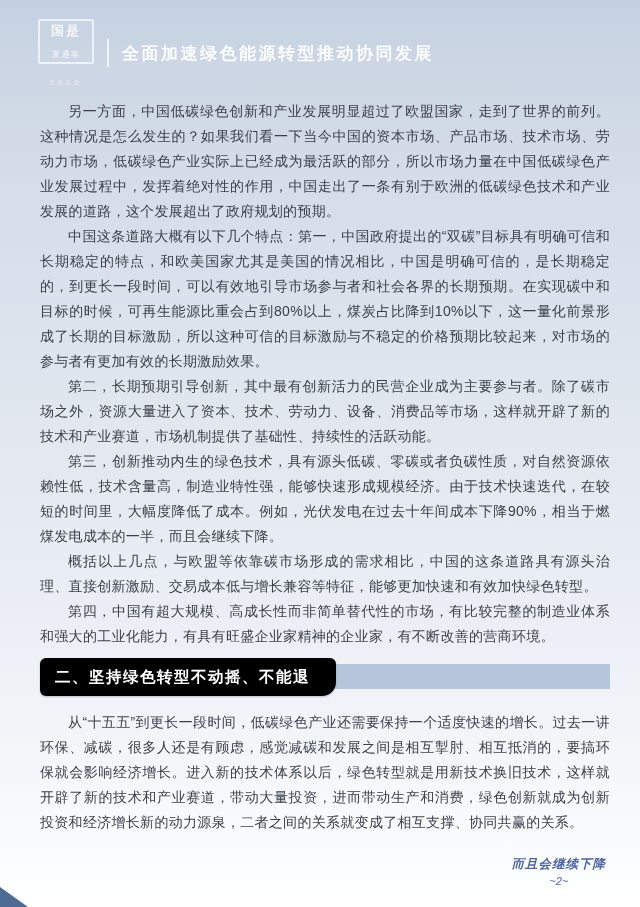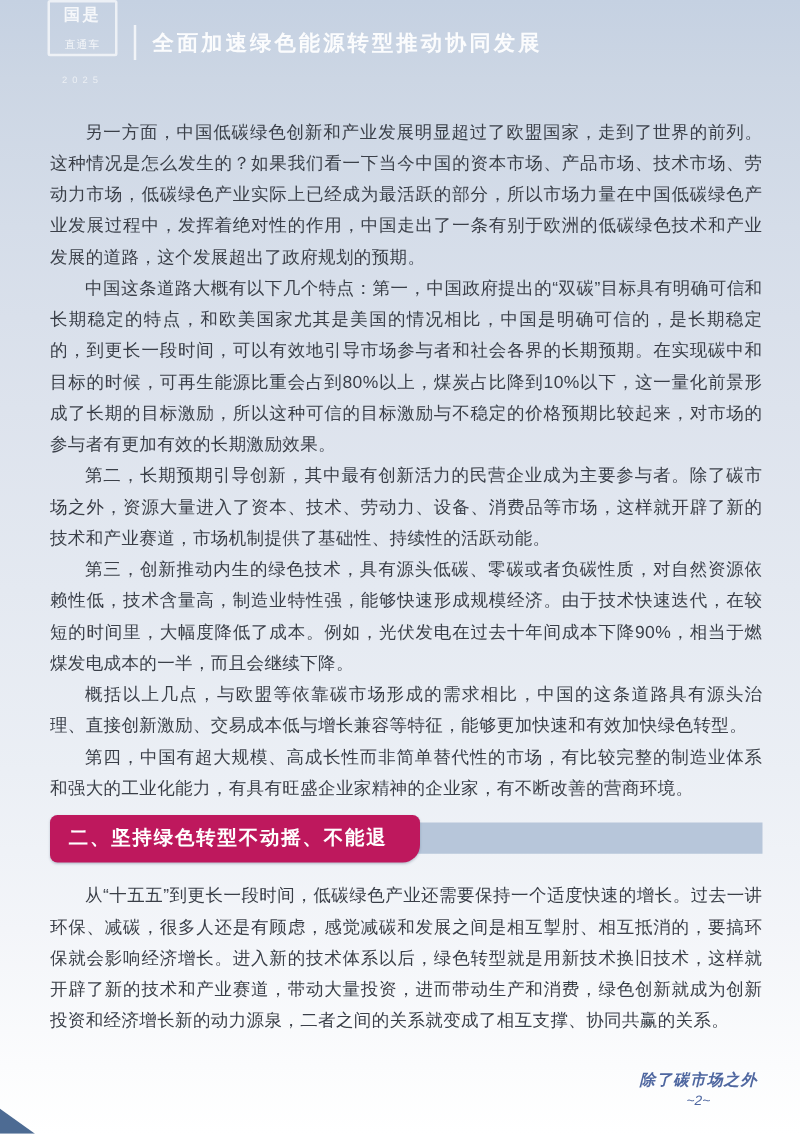--- a/index.html
+++ b/index.html
@@ -1,33 +1,33 @@
 <!DOCTYPE html>
 <html><head>
 <meta charset="utf-8">
 <style>
   html,body{margin:0;padding:0;}
   body{
     width:640px;height:907px;overflow:hidden;position:relative;
     font-family:"Liberation Sans","DejaVu Sans",sans-serif;
     background:linear-gradient(180deg,#c5d1e2 0%,#ccd6e4 7%,#d5dde9 20%,#dde3ed 36%,#e4e9f1 52%,#ebeff5 68%,#f3f5f9 82%,#fbfcfd 94%,#ffffff 100%);
   }
-  .header{display:flex;align-items:center;gap:13px;padding:4px 0 0 38px;height:60px;}
+  .header{display:flex;align-items:center;gap:13px;padding:23px 0 0 38px;height:60px;}
   .logo{text-align:center;color:rgba(255,255,255,.82);}
   .logo-box{width:52px;border:2px solid rgba(255,255,255,.68);border-radius:2px;padding:3px 0 3px;margin:0 auto;}
   .logo-line1{font-size:13px;font-weight:bold;letter-spacing:2px;line-height:14px;}
   .logo-line2{font-size:8.5px;letter-spacing:1px;line-height:10px;margin-top:11px;text-align:center;}
   .logo-year{font-size:7.5px;letter-spacing:4px;margin-top:14px;color:rgba(255,255,255,.62);}
   .hdr-divider{width:2px;height:28px;background:rgba(255,255,255,.75);}
   .hdr-title{font-size:17px;font-weight:bold;letter-spacing:2.5px;color:rgba(255,255,255,.93);}
-  .main{margin:29px 30px 0 40px;}
+  .main{margin:16px 30px 0 40px;}
   .par{font-size:14px;line-height:25px;color:#3a3f48;text-align:justify;text-indent:2em;margin:0;letter-spacing:.3px;}
   .section-heading-wrap{position:relative;height:38px;margin:9px 0 14px;}
   .section-bar{position:absolute;left:5px;right:0;top:6px;height:25px;background:#b7c6da;}
-  .section-box{position:absolute;left:0;top:0;height:38px;line-height:38px;background:#be185d;color:#ffffff;
+  .section-box{position:absolute;left:0;top:0;height:38px;line-height:38px;background:#000000;color:#ffffff;
     font-size:15.5px;font-weight:bold;letter-spacing:1.5px;padding:0 26px 0 15px;
     border-radius:6px 6px 14px 6px;box-shadow:0 1px 2px rgba(20,45,80,.25);}
   .footer{position:absolute;right:34px;bottom:20px;text-align:center;font-style:italic;color:#4f67a0;}
   .footer-pub{font-size:12.5px;font-weight:bold;letter-spacing:1px;}
   .footer-page{font-size:11px;margin-top:2px;}
   .corner-triangle{position:absolute;left:0;bottom:0;width:0;height:0;
     border-bottom:20px solid #2e5180;border-right:28px solid transparent;opacity:.85;}
 </style>
 </head>
 <body>
@@ -54,17 +54,17 @@
 
   <div class="section-heading-wrap">
     <div class="section-bar"></div>
     <div class="section-box">二、坚持绿色转型不动摇、不能退</div>
   </div>
 
   <p class="par">从“十五五”到更长一段时间，低碳绿色产业还需要保持一个适度快速的增长。过去一讲环保、减碳，很多人还是有顾虑，感觉减碳和发展之间是相互掣肘、相互抵消的，要搞环保就会影响经济增长。进入新的技术体系以后，绿色转型就是用新技术换旧技术，这样就开辟了新的技术和产业赛道，带动大量投资，进而带动生产和消费，绿色创新就成为创新投资和经济增长新的动力源泉，二者之间的关系就变成了相互支撑、协同共赢的关系。</p>
 </div>
 
 <div class="footer">
-  <div class="footer-pub">除了碳市场之外</div>
+  <div class="footer-pub">而且会继续下降</div>
   <div class="footer-page">~2~</div>
 </div>
 
 <div class="corner-triangle"></div>
 
 </body></html>

